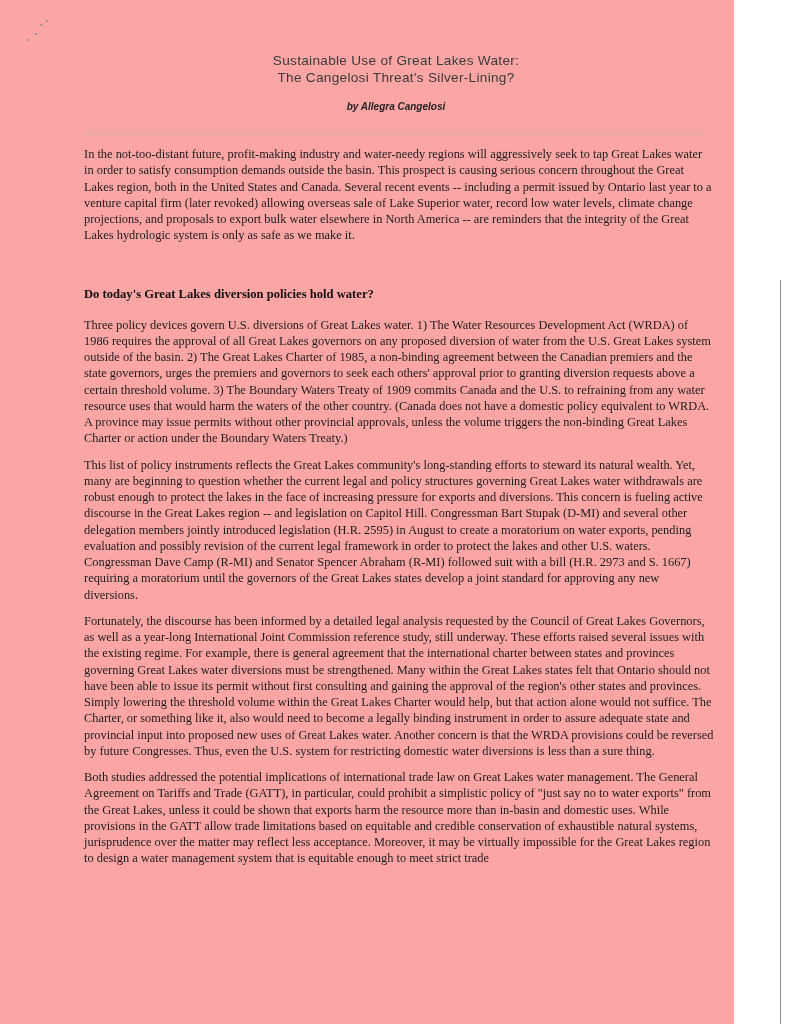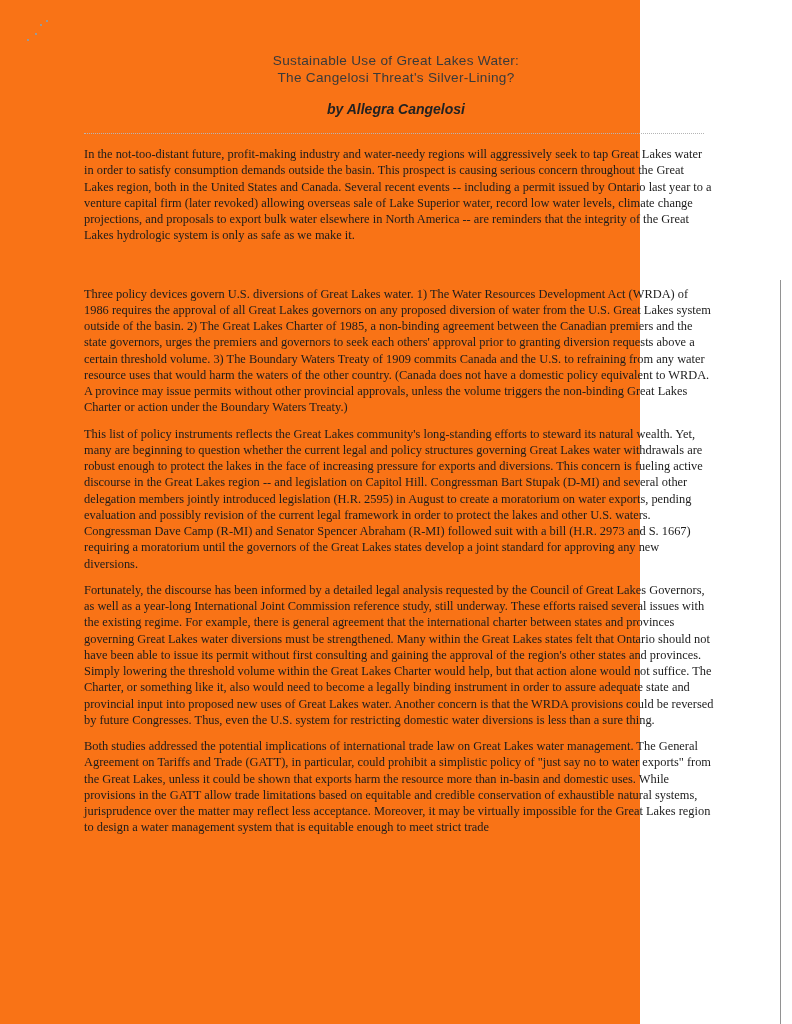--- a/index.html
+++ b/index.html
@@ -1,21 +1,21 @@
 <!DOCTYPE html>
 <html><head>
 <meta charset="utf-8">
 <style>
   html, body { margin: 0; padding: 0; background: #ffffff; }
   body { width: 792px; height: 1024px; position: relative; overflow: hidden; }
-  .page { position: absolute; left: 0; top: 0; width: 640px; height: 1024px; background: #f97316; }
+  .page { position: absolute; left: 0; top: 0; width: 734px; height: 1024px; background: #fca5a5; }
   .title-block { position: absolute; left: 0; width: 792px; top: 52px; text-align: center;
     font-family: "Liberation Sans", "DejaVu Sans", sans-serif; color: #3a3a3a; }
   .title-line { font-size: 13.6px; line-height: 17px; letter-spacing: 0.3px; }
-  .byline { margin-top: 15px; font-size: 14px; font-weight: bold; font-style: italic; color: #222; }
+  .byline { margin-top: 15px; font-size: 10px; font-weight: bold; font-style: italic; color: #222; }
   .divider { position: absolute; left: 84px; top: 133px; width: 620px; height: 0;
     border-top: 1px dotted #b5b5b5; }
   .body-text { position: absolute; left: 84px; top: 146px; width: 630px;
     font-family: "Liberation Serif", "DejaVu Serif", serif; font-size: 12.4px; line-height: 16.25px;
     color: #1c1c1c; }
   .body-text p { margin: 0 0 10px 0; }
   .body-text p.intro { margin-bottom: 42px; }
   .body-text h2 { font-size: 12.6px; font-weight: bold; margin: 0 0 15px 0; line-height: 16px; color: #111; }
   .scan-line { position: absolute; left: 780px; top: 280px; width: 1px; height: 744px; background: #6e6e6e; opacity: 0.75; }
   .specks { position: absolute; left: 26px; top: 20px; width: 25px; height: 25px; }
@@ -36,20 +36,21 @@
   <div class="title-block">
     <div class="title-line">Sustainable Use of Great Lakes Water:</div>
     <div class="title-line">The Cangelosi Threat's Silver-Lining?</div>
     <div class="byline">by Allegra Cangelosi</div>
   </div>
 
   <div class="divider"></div>
 
   <div class="body-text">
     <p class="intro">In the not-too-distant future, profit-making industry and water-needy regions will aggressively seek to tap Great Lakes water in order to satisfy consumption demands outside the basin. This prospect is causing serious concern throughout the Great Lakes region, both in the United States and Canada. Several recent events -- including a permit issued by Ontario last year to a venture capital firm (later revoked) allowing overseas sale of Lake Superior water, record low water levels, climate change projections, and proposals to export bulk water elsewhere in North America -- are reminders that the integrity of the Great Lakes hydrologic system is only as safe as we make it.</p>
+    <h2>Do today's Great Lakes diversion policies hold water?</h2>
     <p>Three policy devices govern U.S. diversions of Great Lakes water. 1) The Water Resources Development Act (WRDA) of 1986 requires the approval of all Great Lakes governors on any proposed diversion of water from the U.S. Great Lakes system outside of the basin. 2) The Great Lakes Charter of 1985, a non-binding agreement between the Canadian premiers and the state governors, urges the premiers and governors to seek each others' approval prior to granting diversion requests above a certain threshold volume. 3) The Boundary Waters Treaty of 1909 commits Canada and the U.S. to refraining from any water resource uses that would harm the waters of the other country. (Canada does not have a domestic policy equivalent to WRDA. A province may issue permits without other provincial approvals, unless the volume triggers the non-binding Great Lakes Charter or action under the Boundary Waters Treaty.)</p>
     <p>This list of policy instruments reflects the Great Lakes community's long-standing efforts to steward its natural wealth. Yet, many are beginning to question whether the current legal and policy structures governing Great Lakes water withdrawals are robust enough to protect the lakes in the face of increasing pressure for exports and diversions. This concern is fueling active discourse in the Great Lakes region -- and legislation on Capitol Hill. Congressman Bart Stupak (D-MI) and several other delegation members jointly introduced legislation (H.R. 2595) in August to create a moratorium on water exports, pending evaluation and possibly revision of the current legal framework in order to protect the lakes and other U.S. waters. Congressman Dave Camp (R-MI) and Senator Spencer Abraham (R-MI) followed suit with a bill (H.R. 2973 and S. 1667) requiring a moratorium until the governors of the Great Lakes states develop a joint standard for approving any new diversions.</p>
     <p>Fortunately, the discourse has been informed by a detailed legal analysis requested by the Council of Great Lakes Governors, as well as a year-long International Joint Commission reference study, still underway. These efforts raised several issues with the existing regime. For example, there is general agreement that the international charter between states and provinces governing Great Lakes water diversions must be strengthened. Many within the Great Lakes states felt that Ontario should not have been able to issue its permit without first consulting and gaining the approval of the region's other states and provinces. Simply lowering the threshold volume within the Great Lakes Charter would help, but that action alone would not suffice. The Charter, or something like it, also would need to become a legally binding instrument in order to assure adequate state and provincial input into proposed new uses of Great Lakes water. Another concern is that the WRDA provisions could be reversed by future Congresses. Thus, even the U.S. system for restricting domestic water diversions is less than a sure thing.</p>
     <p>Both studies addressed the potential implications of international trade law on Great Lakes water management. The General Agreement on Tariffs and Trade (GATT), in particular, could prohibit a simplistic policy of "just say no to water exports" from the Great Lakes, unless it could be shown that exports harm the resource more than in-basin and domestic uses. While provisions in the GATT allow trade limitations based on equitable and credible conservation of exhaustible natural systems, jurisprudence over the matter may reflect less acceptance. Moreover, it may be virtually impossible for the Great Lakes region to design a water management system that is equitable enough to meet strict trade</p>
   </div>
 
   <div class="scan-line"></div>
 </div>
 
 </body></html>

